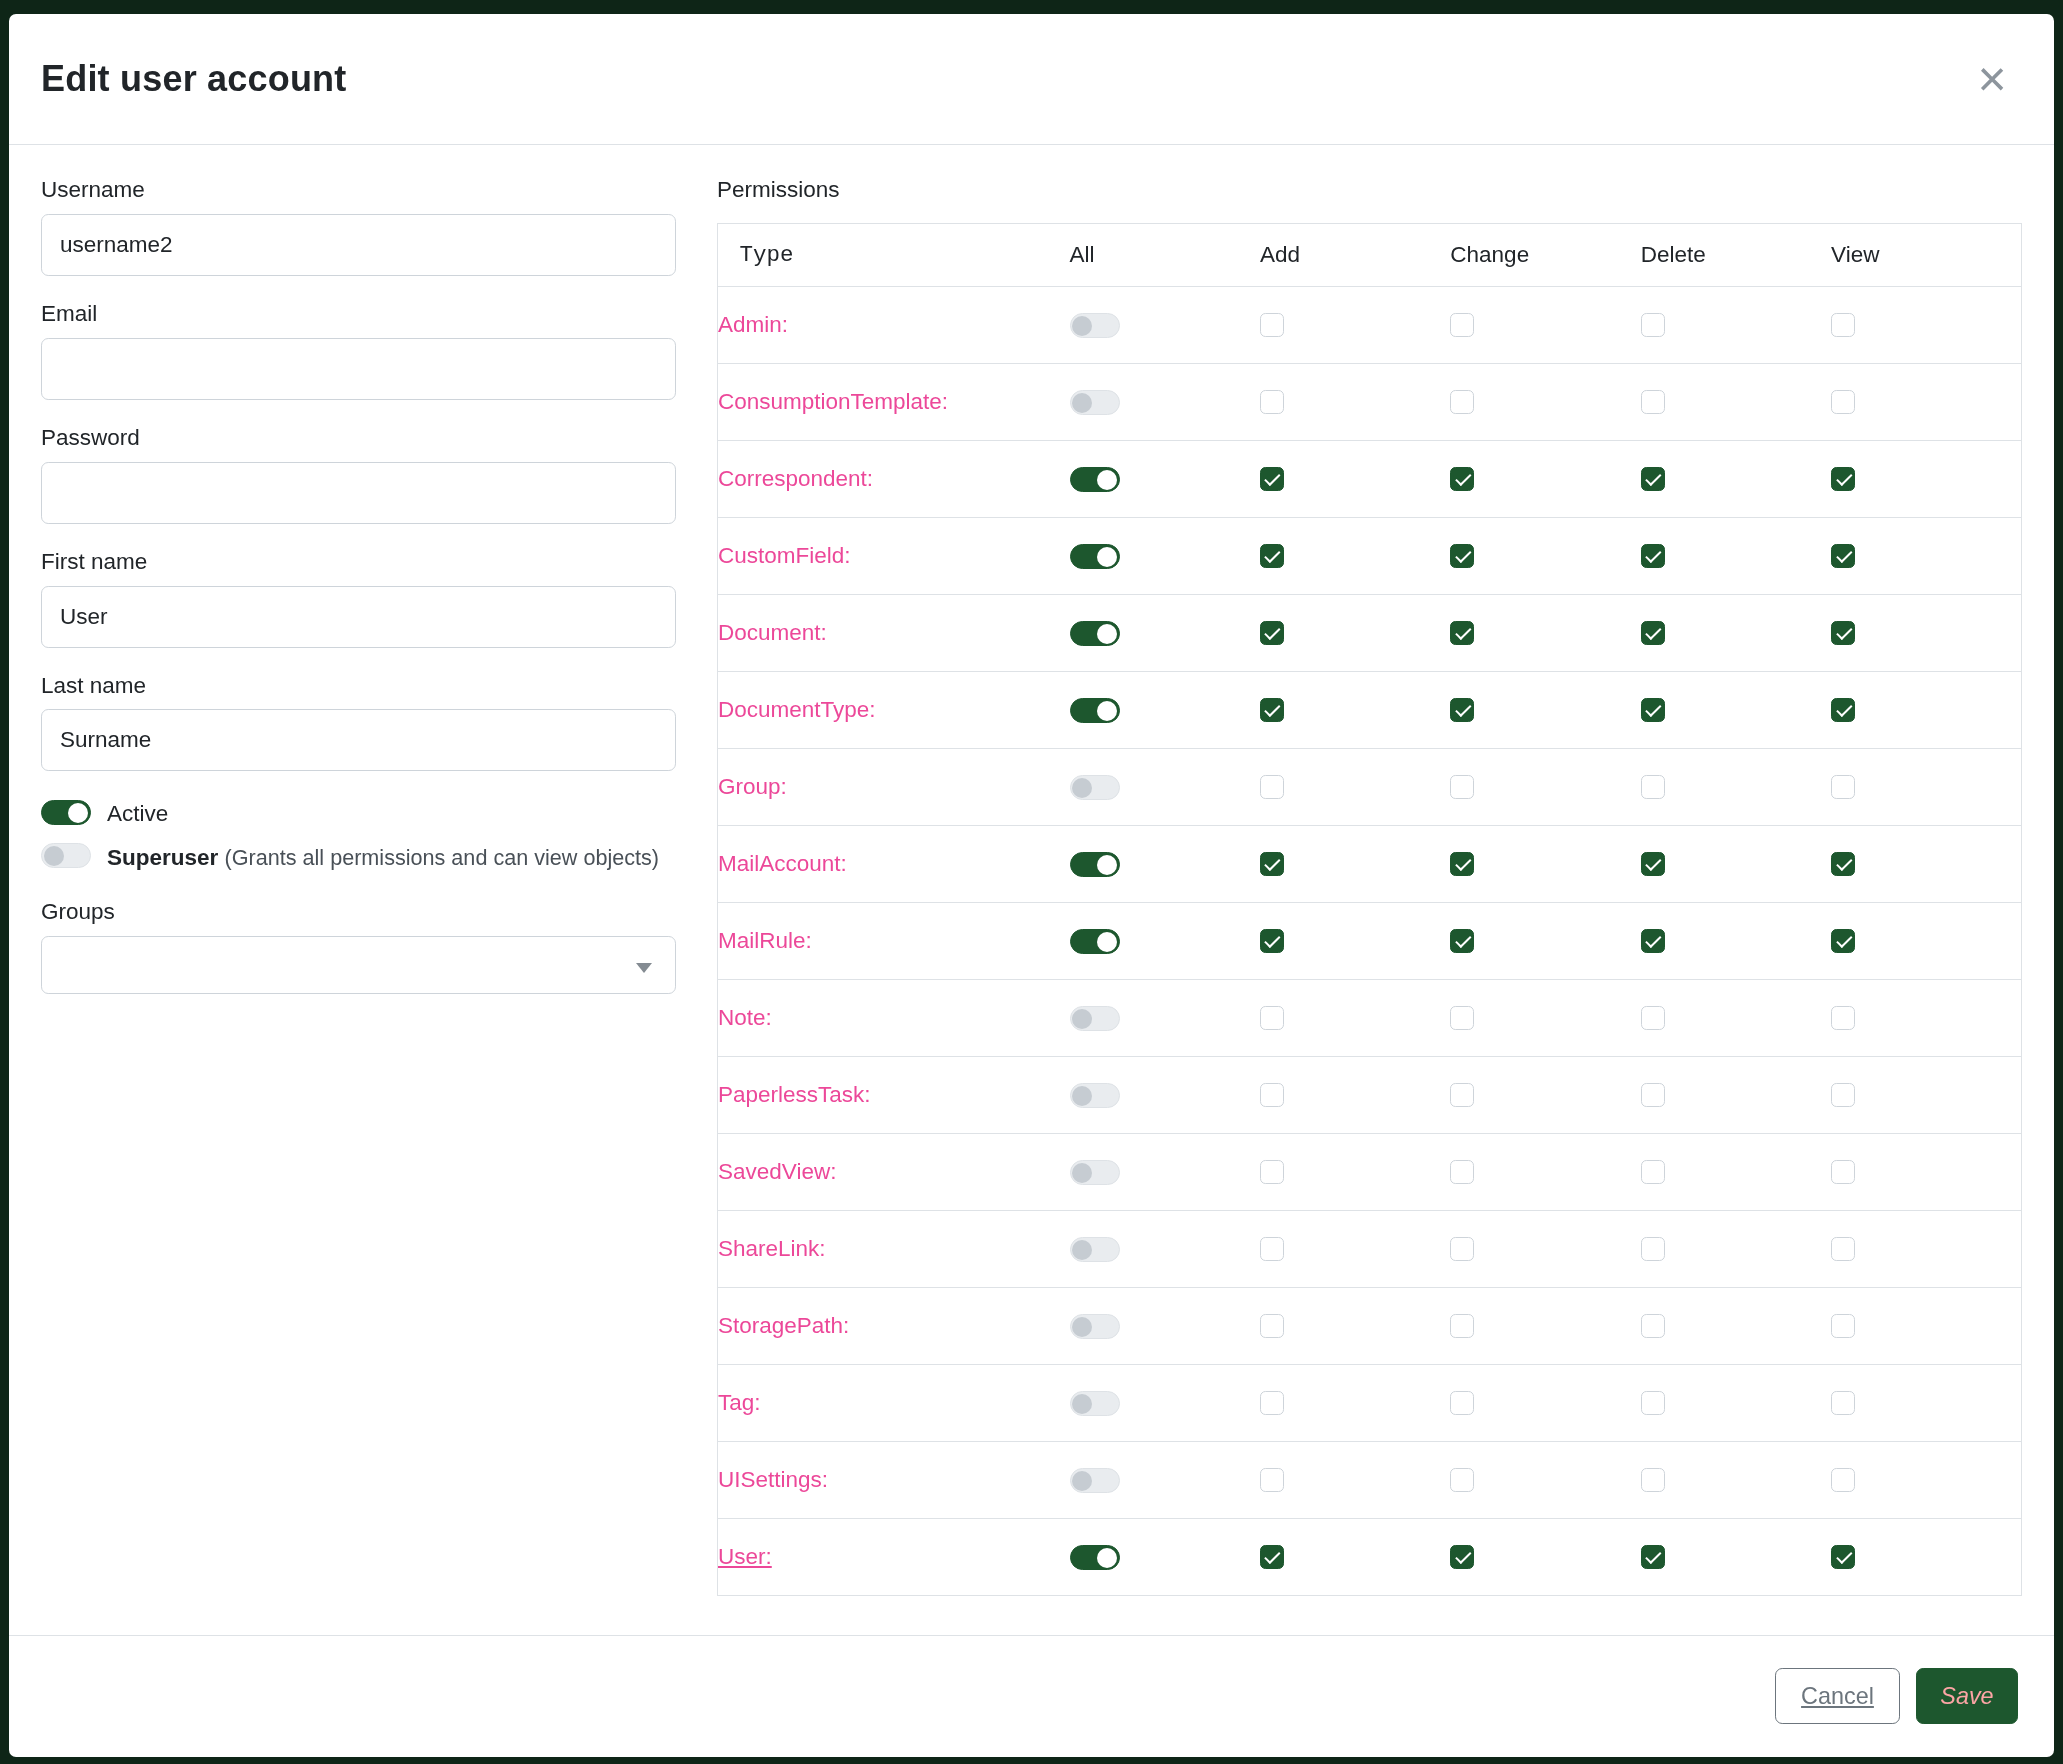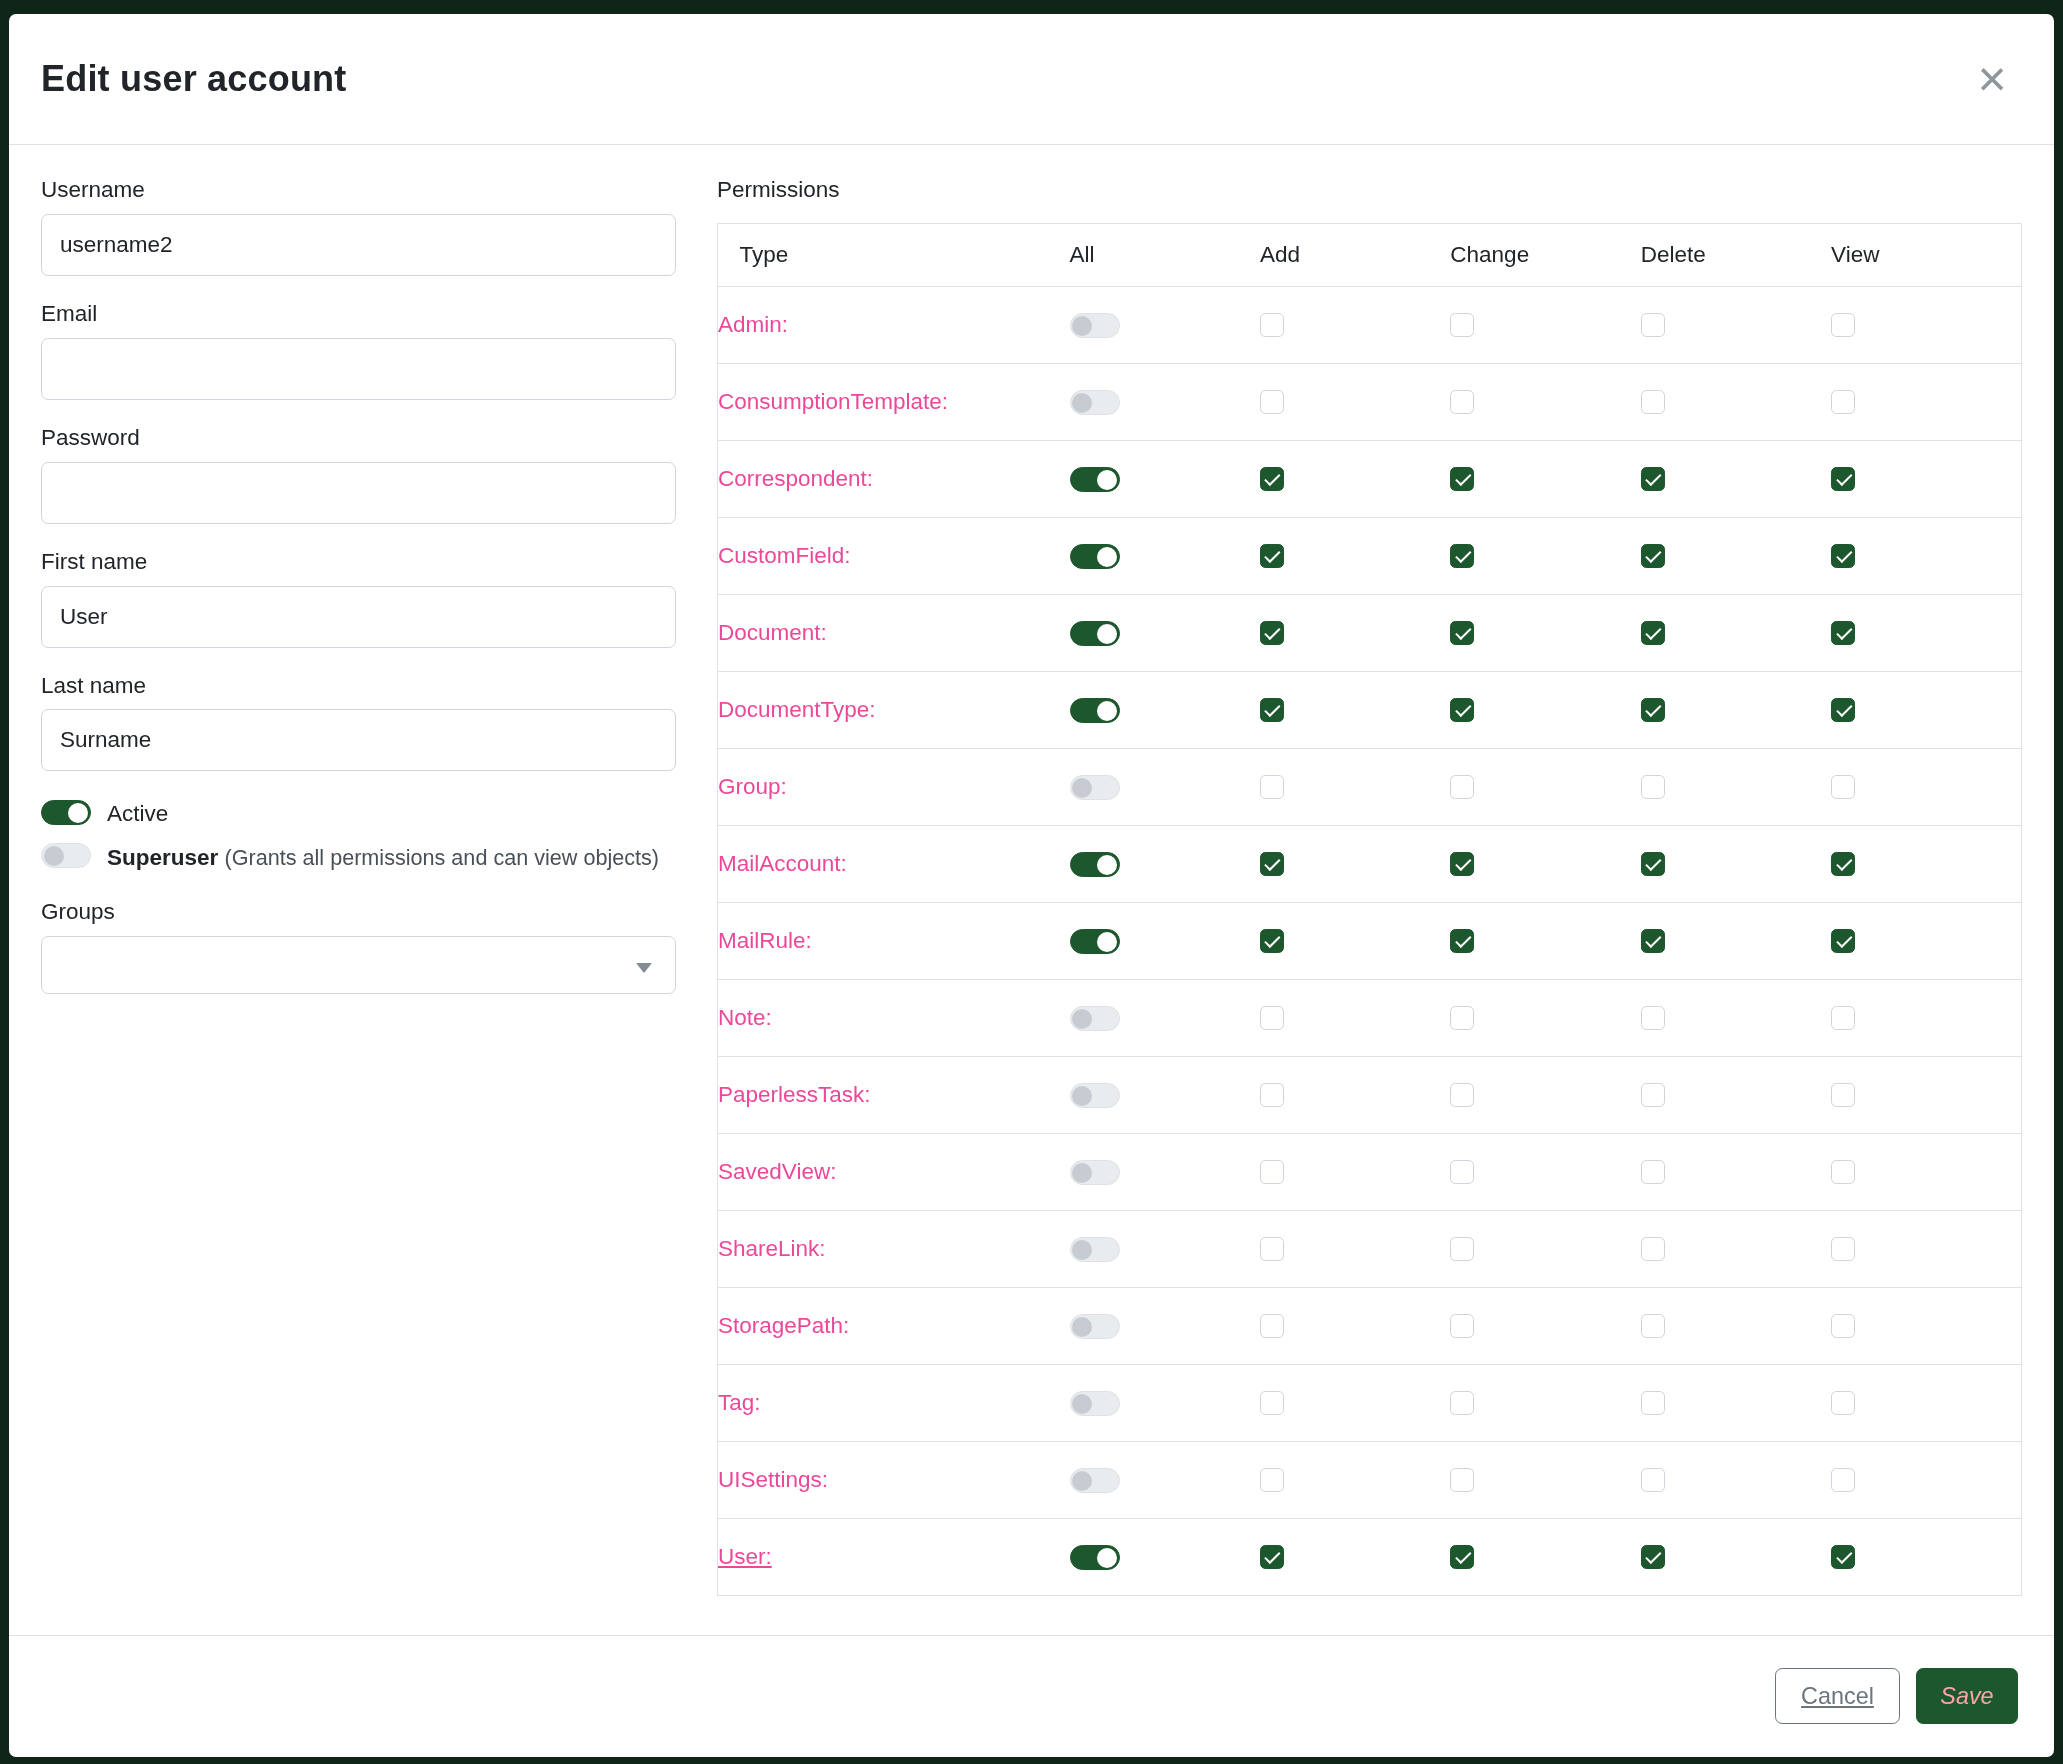--- a/index.html
+++ b/index.html
@@ -88,21 +88,21 @@
 
   
   .perm-label { font-size:22.5px; color:#212529; margin-bottom:20px; }
   table.perm { width:100%; border-collapse:collapse; border:0.9px solid #dee2e6; }
   table.perm th {
     font-size:22.5px; font-weight:400; color:#212529; text-align:left;
     height:63px; border-bottom:0.9px solid #dee2e6; padding:0;
   }
   table.perm td { height:77px; border-bottom:0.9px solid #dee2e6; padding:0; vertical-align:middle; }
   table.perm tr:last-child td { border-bottom:none;text-decoration:underline; }
-  table.perm .col-type { width:27%; padding-left:21.6px; }
+  table.perm .col-type { width:27%; padding-left:21.6px;font-family:Liberation Mono, monospace; }
   table.perm .col-chk { width:14.6%; }
   td.type-cell { font-size:22.5px; color:#ec4899; padding-left:21.6px; }
 
   
   .modal-footer {
     flex:0 0 122px; border-top:0.9px solid #dee2e6;
     display:flex; align-items:center; justify-content:flex-end;
     padding:0 36px; gap:16px;
   }
   .btn { height:56px; border-radius:7.2px; font-size:23.4px; cursor:pointer;

